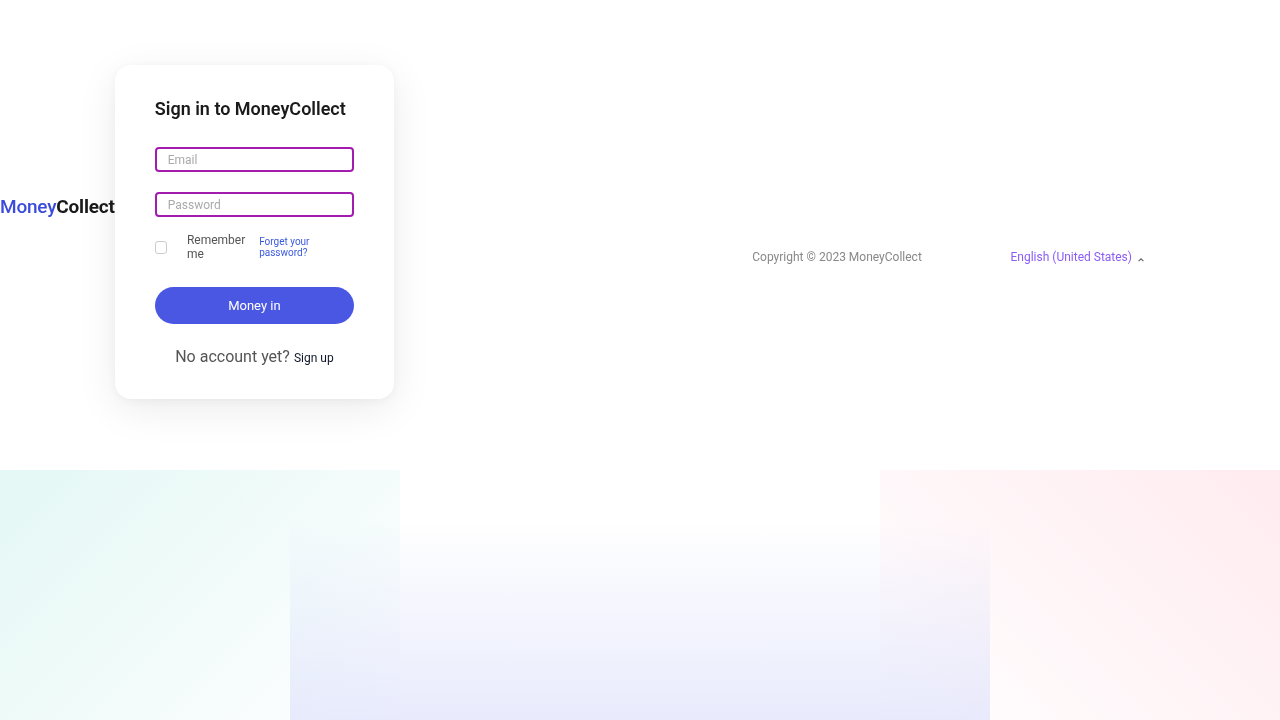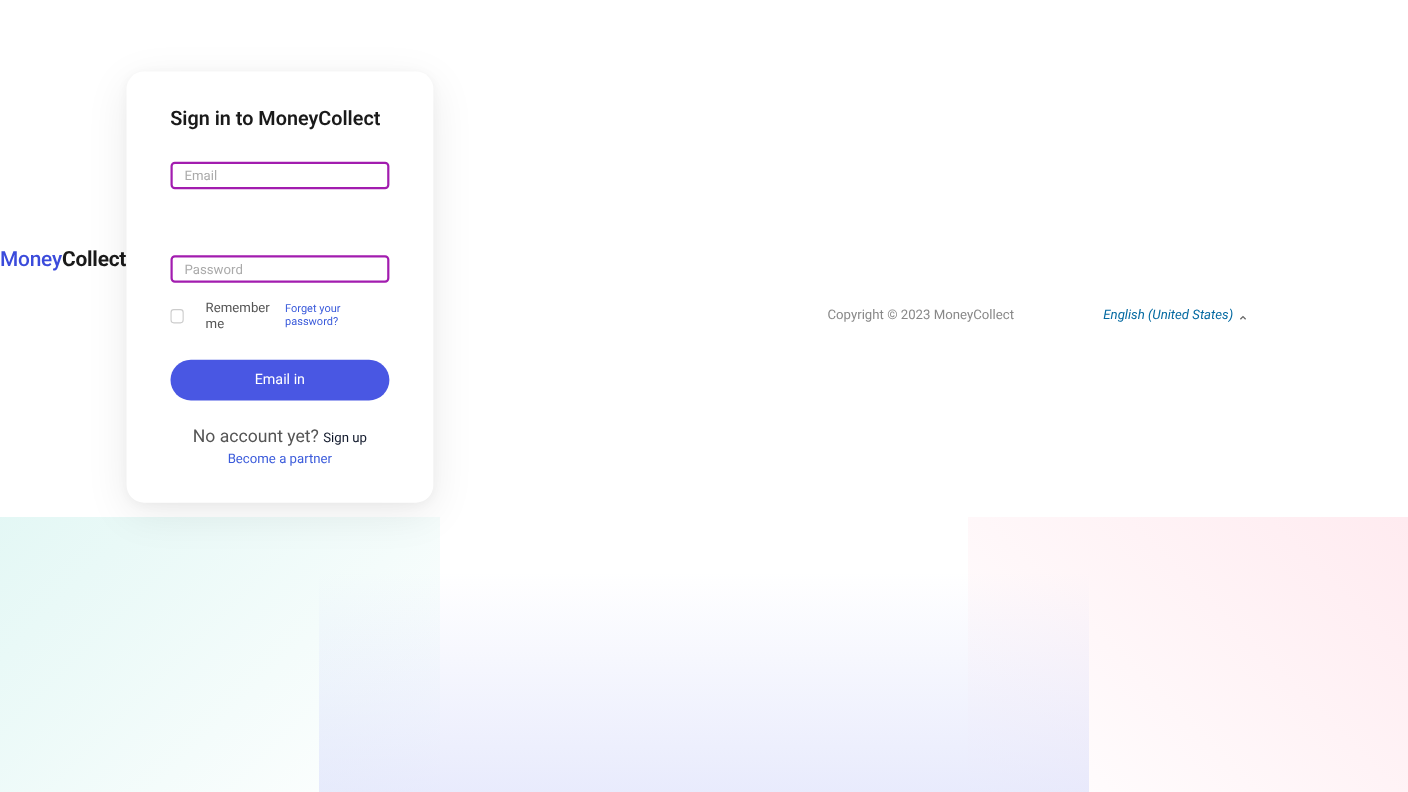--- a/index.html
+++ b/index.html
@@ -102,21 +102,20 @@
       outline: none;
       font-family: inherit;
     }
     
     .input-field::placeholder {
       color: #aaa;
     }
     
     .input-field:last-of-type {
       margin-bottom: 16px;
-      margin-top: 40px;
     }
     
     .row {
       display: flex;
       justify-content: space-between;
       align-items: center;
       margin-bottom: 26px;
     }
     
     .remember-wrapper {
@@ -194,28 +193,27 @@
       align-items: flex-start;
     }
     
     .copyright {
       font-size: 12px;
       color: #888;
     }
     
     .language-selector {
       position: absolute;
-      right: 146px;
+      right: 135px;
       display: flex;
       align-items: center;
       gap: 5px;
       font-size: 12px;
-      color: #0369a1;
-      cursor: pointer;
-      font-style: italic;
+      color: #8b5cf6;
+      cursor: pointer;
     }
     
     .chevron {
       display: inline-block;
       width: 8px;
       height: 8px;
     }
     
     .chevron svg {
       width: 100%;
@@ -243,25 +241,24 @@
     <input type="password" class="input-field" placeholder="Password" style="">
     
     <div class="row">
       <div class="remember-wrapper">
         <div class="checkbox"></div>
         <span class="remember-label">Remember me</span>
       </div>
       <a class="forgot-link">Forget your password?</a>
     </div>
     
-    <button class="signin-btn">Email in</button>
+    <button class="signin-btn">Money in</button>
     
     <div class="bottom-links">
       <span class="no-account">No account yet? </span><a class="signup-link">Sign up</a>
-      <a class="partner-link">Become a partner</a>
     </div>
   </div>
 
   <div class="footer">
     <span class="copyright">Copyright © 2023 MoneyCollect</span>
     <div class="language-selector">
       <span>English (United States)</span>
       <span class="chevron">
         <svg viewBox="0 0 10 10" fill="none" stroke="#666" stroke-width="1.5">
           <path d="M2 6.5 L5 3.5 L8 6.5"></path>

